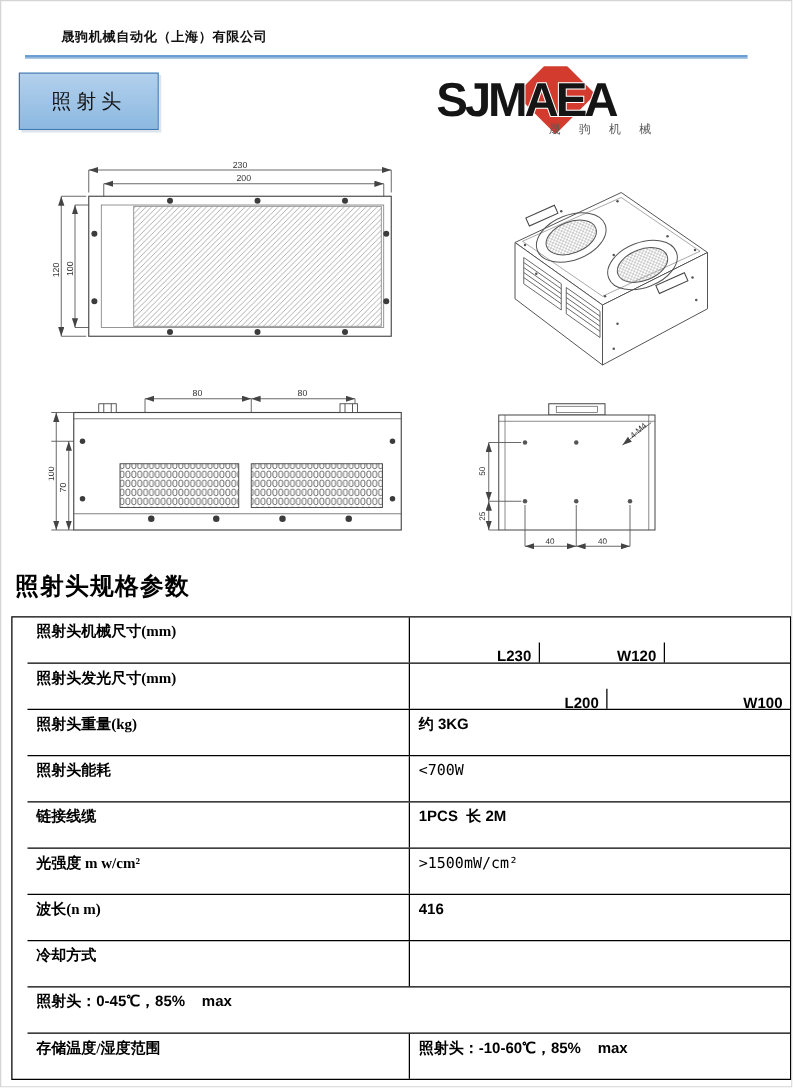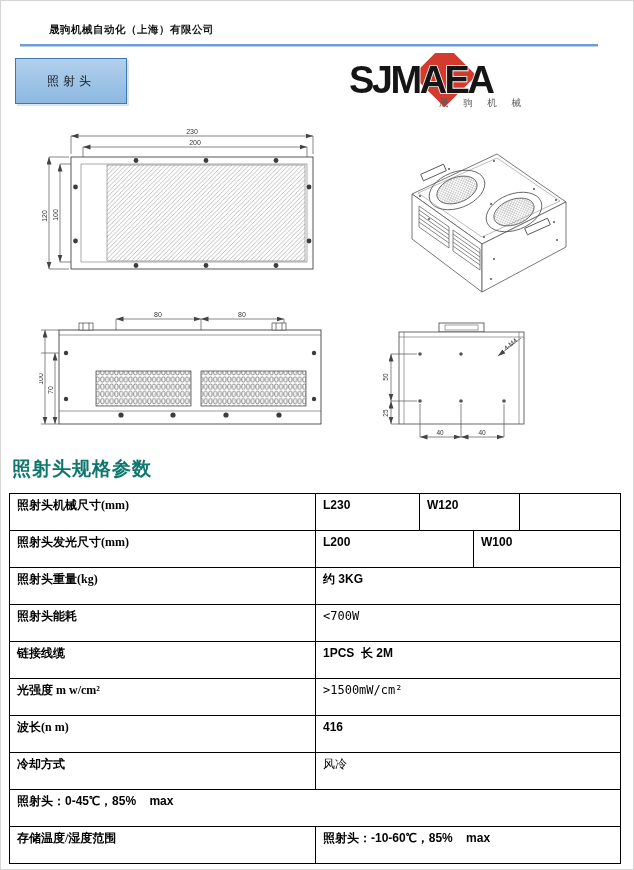--- a/index.html
+++ b/index.html
@@ -6,33 +6,33 @@
   .page{position:relative;width:634px;height:870px;background:#fff;box-sizing:border-box;
         border:1px solid #d5d5d5;font-family:"Liberation Sans",sans-serif;overflow:hidden;}
   .company{position:absolute;left:15px;top:22px;font-family:"Liberation Serif",serif;
            font-size:10.5px;font-weight:600;color:#111;letter-spacing:.5px;margin-left:33px;}
   .rule{position:absolute;left:19px;top:43px;width:578px;height:2px;background:#6b9fd3;
         border-bottom:1px solid #b9d0e8;}
   .tag{position:absolute;left:14px;top:57px;width:110px;height:44px;
        background:linear-gradient(180deg,#b3d0ec 0%,#9dc3e6 55%,#8db8e0 100%);
        border:1px solid #3b78b5;box-shadow:2px 2px 0 rgba(120,150,180,.25);
        display:flex;align-items:center;justify-content:center;}
-  .tag span{font-family:"Liberation Serif",serif;font-size:12px;color:#141414;letter-spacing:4px;}
+  .tag span{font-family:"Liberation Serif",serif;font-size:16px;color:#141414;letter-spacing:4px;}
   .logo{position:absolute;left:342px;top:52px;}
   .drw{position:absolute;}
   .sec-title{position:absolute;left:11px;top:455px;font-family:"Liberation Serif",serif;
-             font-size:19px;font-weight:bold;color:#0f766e;letter-spacing:1px;}
-  .spec{position:absolute;left:8px;top:492px;width:610px;border:1px solid #000;}
+             font-size:19px;font-weight:bold;color:#000000;letter-spacing:1px;}
+  .spec{position:absolute;left:8px;top:492px;width:610px;border:1px solid #000;padding-left:12px;}
   .t-row{display:flex;height:36px;border-bottom:1px solid #000;align-items:stretch;}
   .t-row:last-child{border-bottom:none;}
   .cell{box-sizing:border-box;border-right:1px solid #000;padding:4px 6px 0 7px;
         font-size:12px;line-height:15px;overflow:hidden;}
   .lab{width:306px;font-family:"Liberation Serif",serif;font-weight:600;color:#000;}
   .val{font-weight:bold;white-space:pre;color:#000;}
-  .c{text-align:left;}
+  .c{text-align:right;margin-top:20px;}
   .v1{width:104px;} .v2{width:100px;} .v3{width:100px;border-right:none;}
   .w1{width:158px;} .w2{width:146px;border-right:none;}
   .vfull{flex:1;border-right:none;}
   .mono{font-family:"DejaVu Sans Mono",monospace;font-weight:normal;}
   .cjk{font-family:"Liberation Serif",serif;font-weight:normal;}
   svg text{font-family:"Liberation Sans",sans-serif;}
 </style>
 </head>
 <body>
 
@@ -259,21 +259,20 @@
     <div class="t-row">
       <div class="cell lab">光强度 m w/cm²</div>
       <div class="cell val vfull mono">&gt;1500mW/cm²</div>
     </div>
     <div class="t-row">
       <div class="cell lab">波长(n m)</div>
       <div class="cell val vfull">416</div>
     </div>
     <div class="t-row">
       <div class="cell lab">冷却方式</div>
-      <div class="cell val vfull cjk">风冷</div>
     </div>
     <div class="t-row">
       <div class="cell val vfull">照射头：0-45℃，85%    max</div>
     </div>
     <div class="t-row">
       <div class="cell lab">存储温度/湿度范围</div>
       <div class="cell val vfull">照射头：-10-60℃，85%    max</div>
     </div>
   </div>
 

